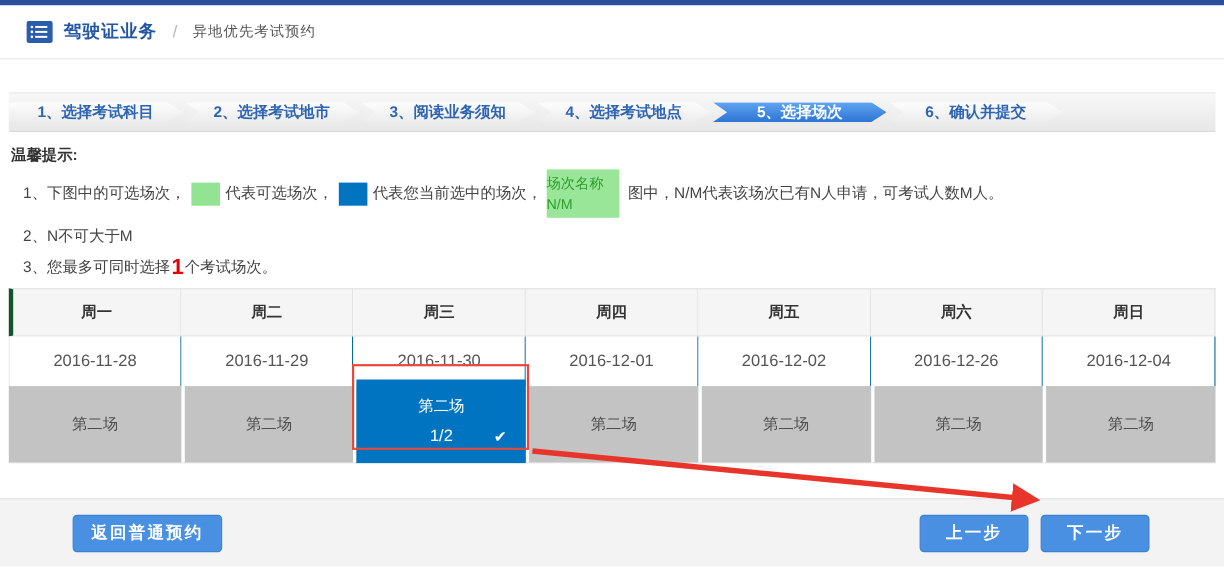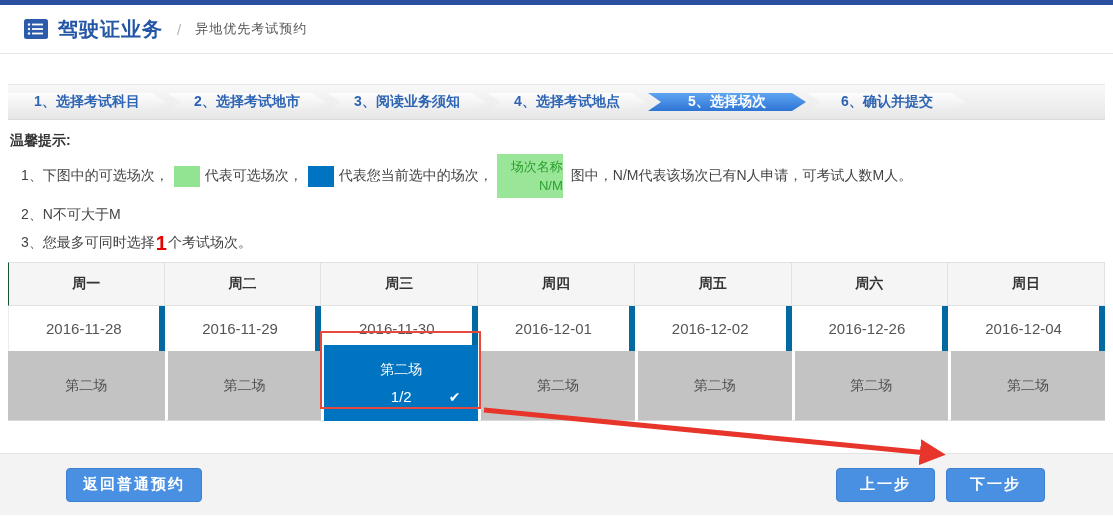--- a/index.html
+++ b/index.html
@@ -7,21 +7,21 @@
   .page {
     position:relative; width:1113px; height:519px; overflow:hidden;
     background:#fff; font-family:"Liberation Sans","DejaVu Sans",sans-serif;
   }
   .topbar { height:5px; background:#2a4f9f; }
   .app-header {
     height:49px; display:flex; align-items:center; padding-left:24px;
     border-bottom:1px solid #e7e7e7; background:#fff;
   }
   .list-icon { width:24px; height:20px; display:block; }
-  .app-title { color:#2456a6; font-size:20px; font-weight:bold; margin-left:10px; letter-spacing:1px; }
+  .app-title { color:#2456a6; font-size:16px; font-weight:bold; margin-left:10px; letter-spacing:1px; }
   .crumb-sep { color:#b5b5b5; font-size:15px; margin:0 14px; }
   .app-subtitle { color:#555; font-size:13px; letter-spacing:1px; }
 
   .steps-bar {
     margin:30px 8px 0; height:36px; display:flex;
     background:linear-gradient(#f8f8f8,#e7e7e7);
     border-top:1px solid #e5e5e5; border-bottom:1px solid #dadada;align-items:center;
   }
   .step {
     flex:0 0 158px; display:flex; align-items:center; justify-content:center;
@@ -35,37 +35,37 @@
 
   .tips { padding:12px 10px 0 10px; }
   .tips-heading { font-size:14px; font-weight:bold; color:#333; margin-bottom:2px; }
   .tip-line { display:flex; align-items:center; font-size:14px; color:#444;margin-left:11px; }
   .tip-line1 { height:48px; }
   .tip-line2, .tip-line3 { height:26px; margin-top:2px; }
   .swatch { display:inline-block; width:26px; height:21px; margin:0 5px; }
   .swatch-green { background:#92e492; }
   .swatch-blue { background:#0074c0; }
   .legend-box {
-    width:66px; text-align:right; background:#99e699; color:#2f9e2f;
+    width:66px; text-align:left; background:#99e699; color:#2f9e2f;
     font-size:13px; line-height:19px; padding:3px 0; margin:0 8px 0 4px;
   }
   .red-num { color:#e60000; font-size:20px; font-weight:bold; line-height:20px; margin:0 1px; }
 
   table.schedule {
     margin:6px 8px 0; width:1097px; border-collapse:separate; border-spacing:0;
     table-layout:fixed;
   }
   .schedule th {
     height:44px; background:#f5f5f5; color:#333; font-size:14px; font-weight:bold;
     border-top:1px solid #e2e2e2; border-bottom:1px solid #e2e2e2; border-right:1px solid #e2e2e2;
   }
-  .schedule th:first-child { border-left:1px solid #14532d; }
+  .schedule th:first-child { border-left:4px solid #14532d; }
   .schedule td.date-cell {
     height:45px; background:#fff; color:#555; font-size:15px; text-align:center;
-    border-right:6px solid #0369a1;
+    border-right:1px solid #0369a1;
   }
   .schedule td.date-cell:first-child { border-left:1px solid #ececec; }
   .schedule td.session-cell {
     height:70px; background:#c3c3c3; color:#4f4f4f; font-size:14px; text-align:center;
     border-left:3px solid #fff; border-bottom:1px solid #d8d8d8; position:relative; cursor:pointer;
   }
   .schedule td.session-cell:first-child { border-left:none; }
   .sel-overlay {
     position:absolute; left:0; right:0; top:-6px; bottom:-1px; background:#0074c0;
     display:flex; flex-direction:column; align-items:center; justify-content:center;

